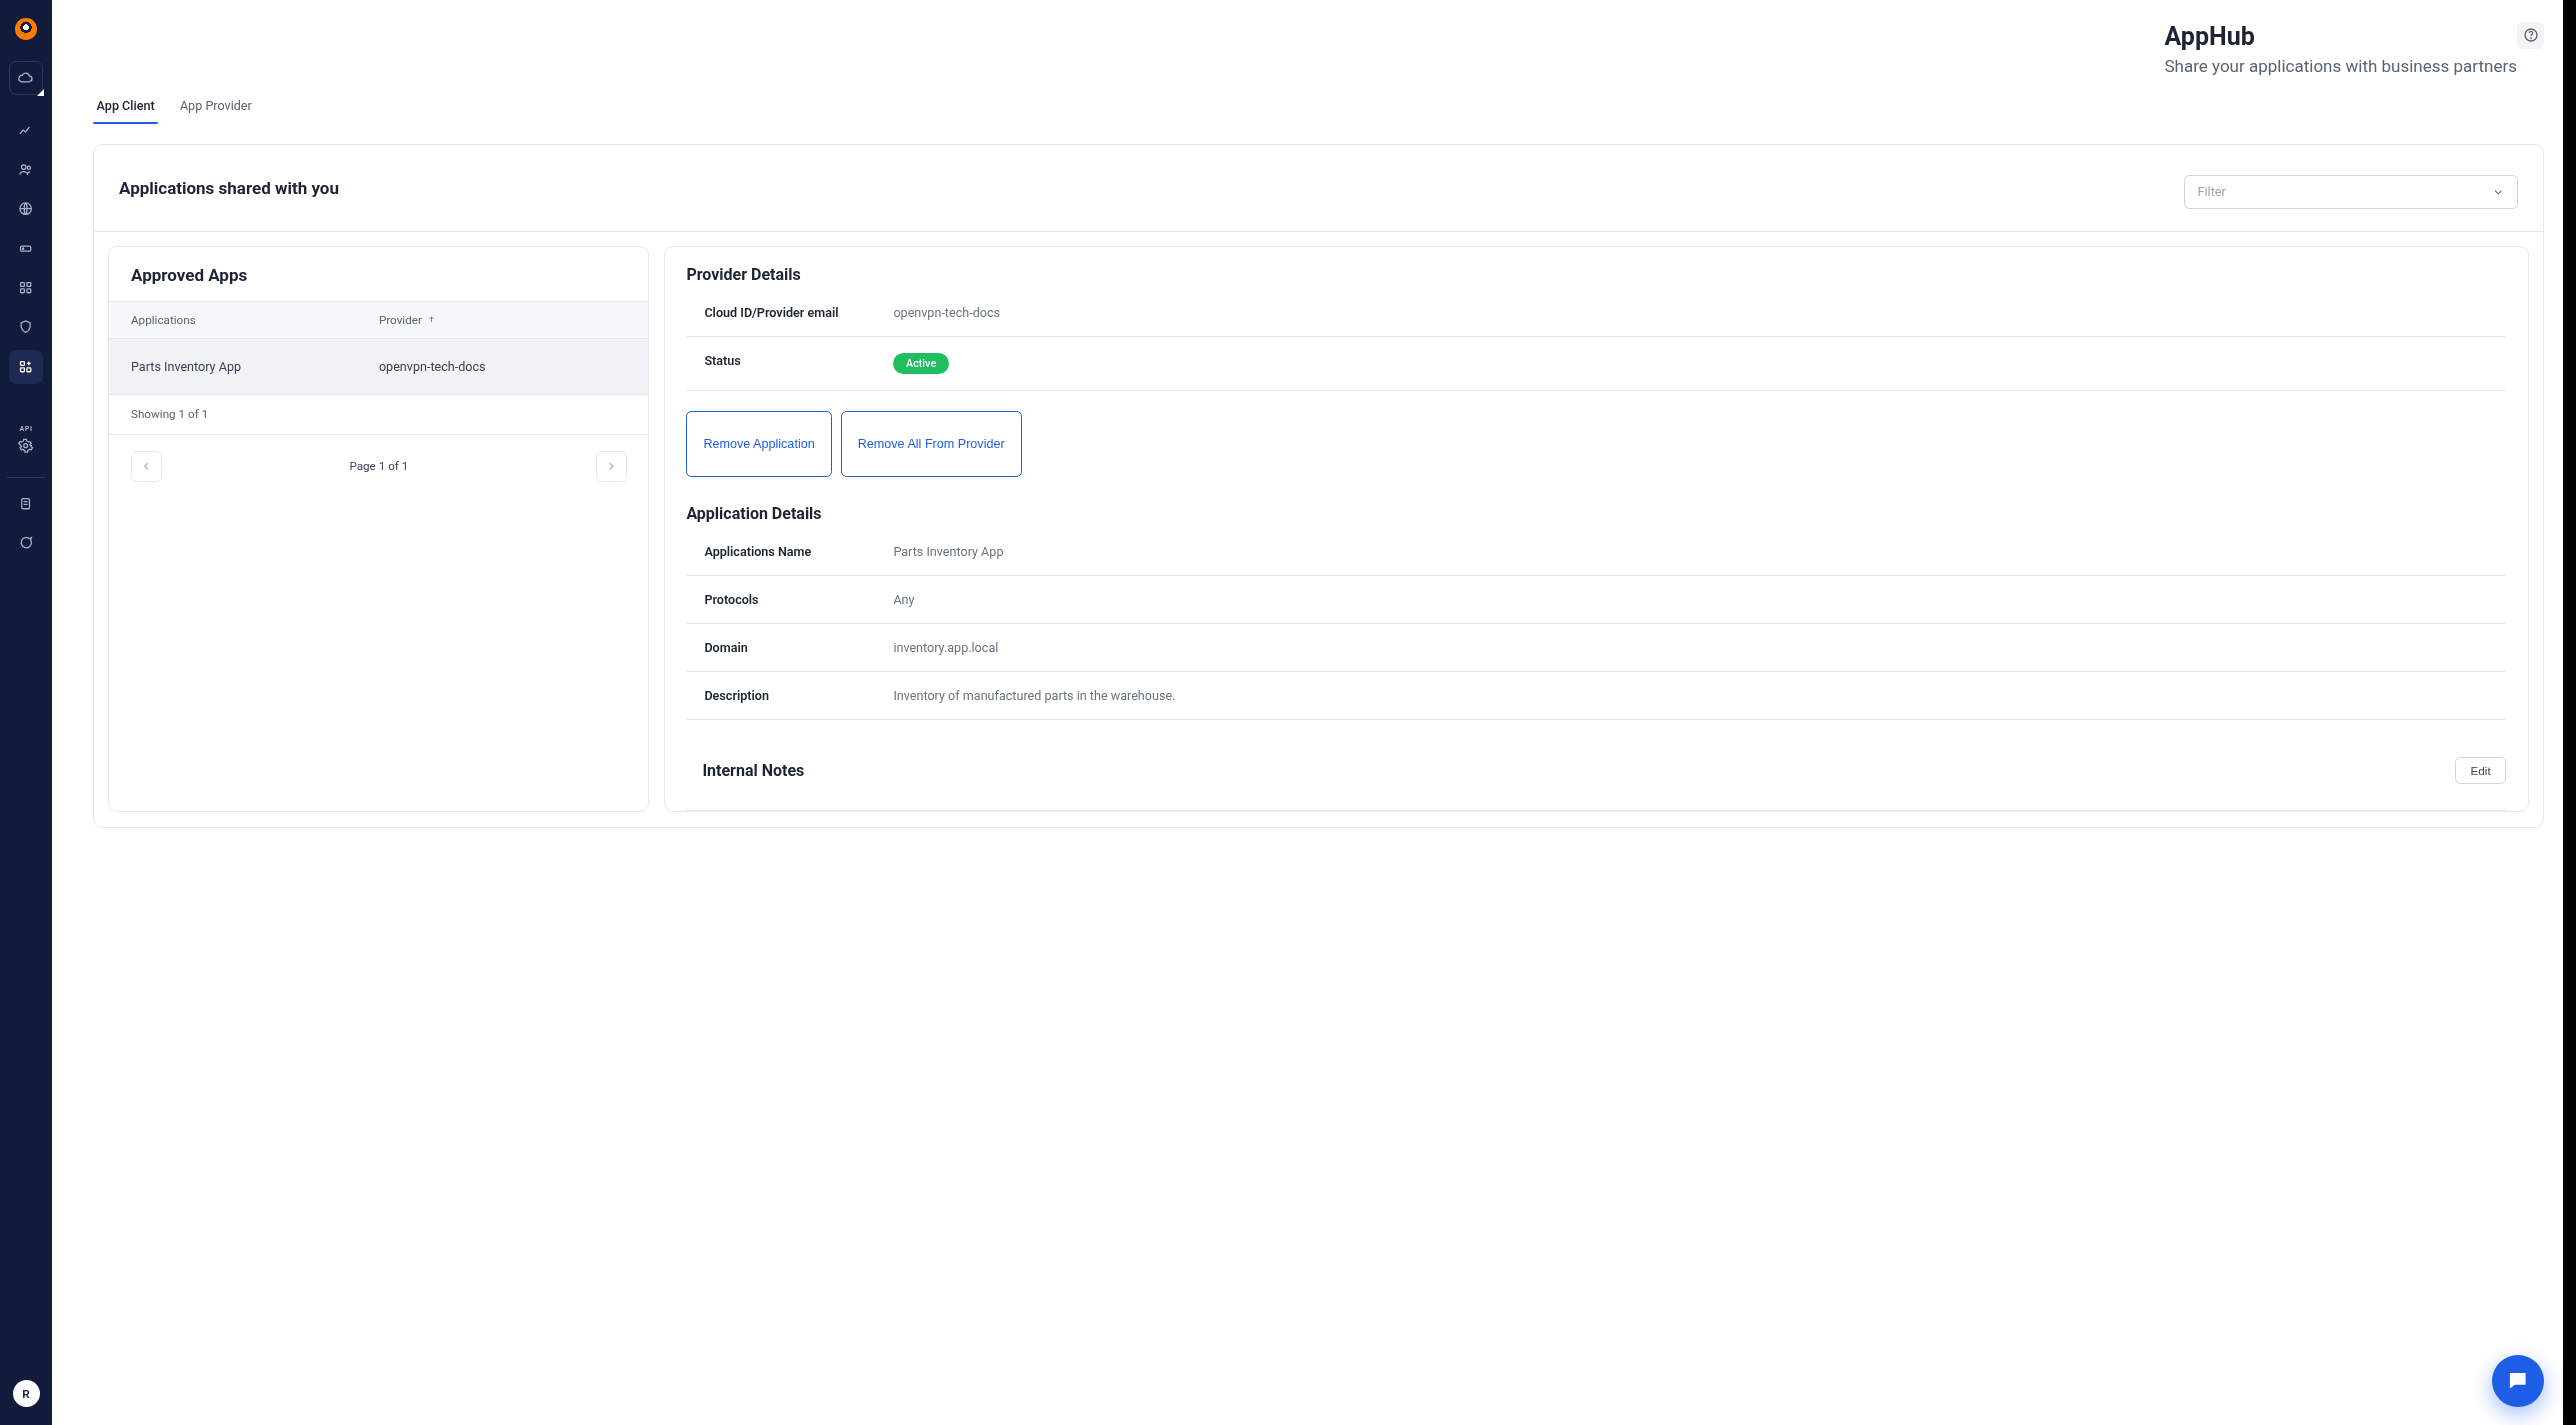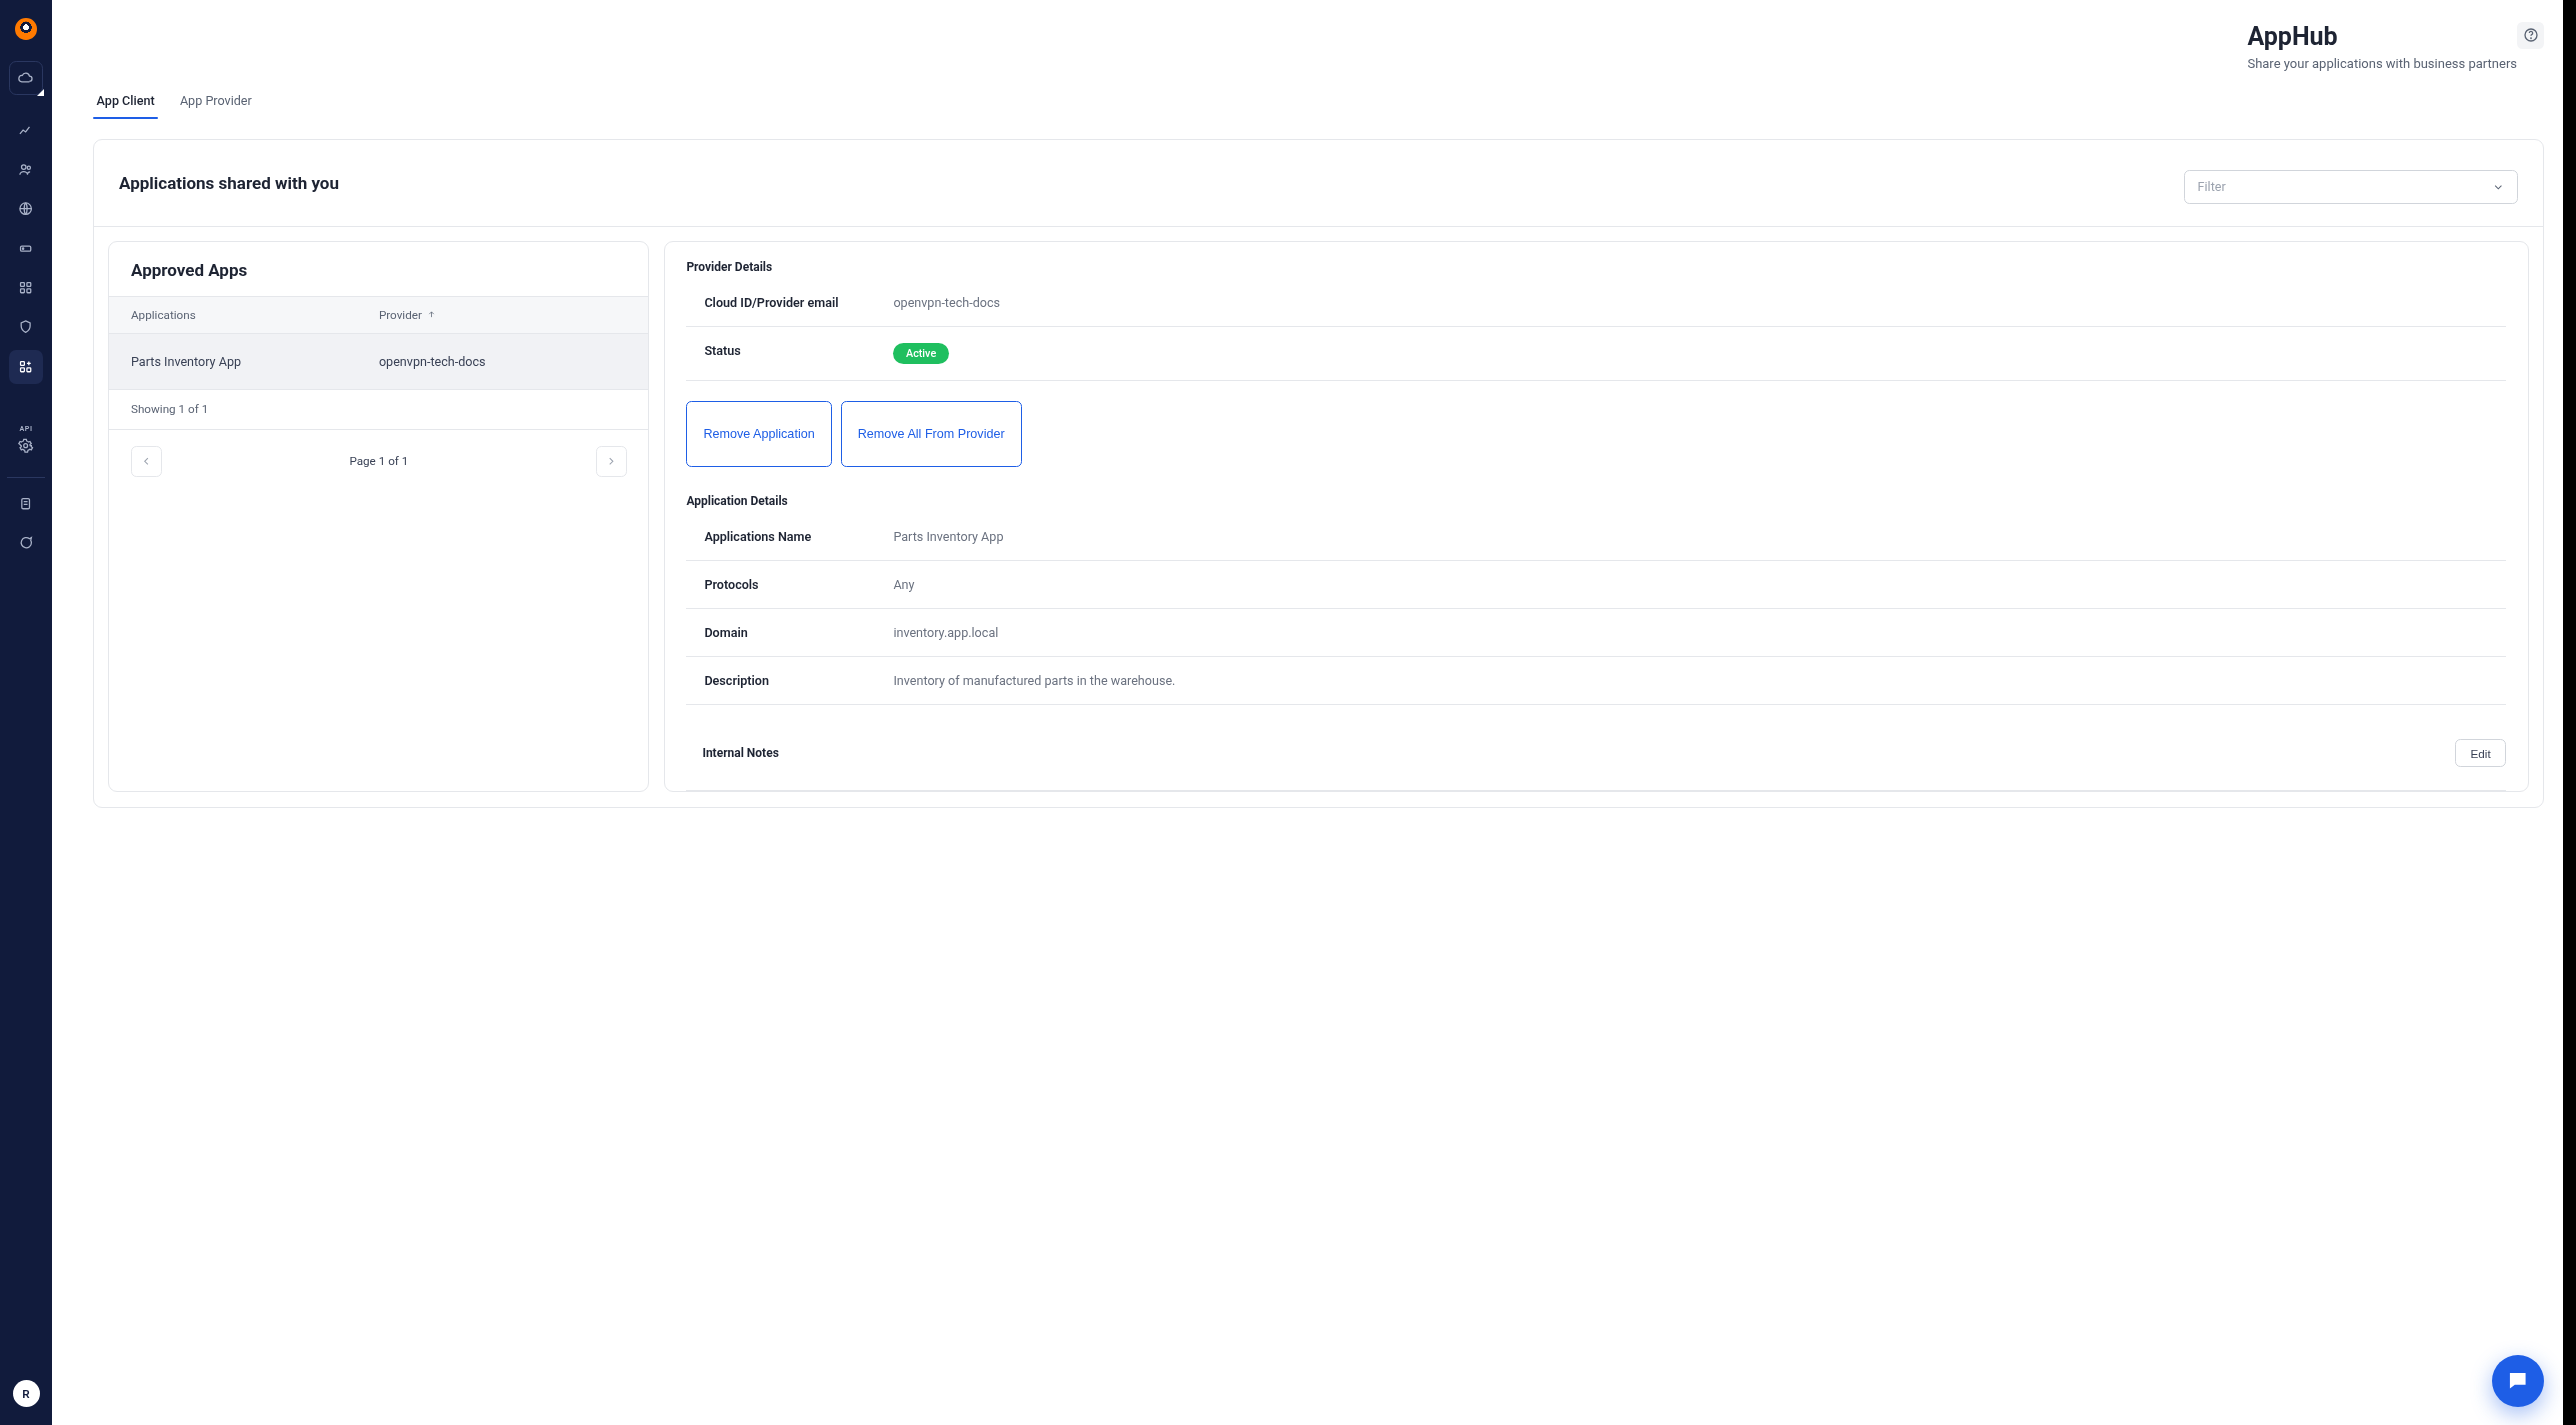--- a/index.html
+++ b/index.html
@@ -52,21 +52,21 @@
     background: #fff; color: #111b3c;
     display: flex; align-items: center; justify-content: center;
     font-size: 11.7px; font-weight: 600;
     margin-bottom: 18px;
   }
 
   
   .main { flex: 1; padding: 21.6px 32px 0 41px; overflow: hidden; position: relative; }
   .header-row { display: flex; align-items: flex-start; justify-content: flex-end; }
   .page-title { font-size: 25px; font-weight: 700; color: #1e2433; margin-bottom: 5.4px; }
-  .page-subtitle { font-size: 13px; color: #5a6373; }
+  .page-subtitle { font-size: 17px; color: #5a6373; }
   .help-btn {
     width: 27px; height: 27px; border-radius: 5.4px; background: #f3f4f6;
     display: flex; align-items: center; justify-content: center; cursor: pointer;
     color: #5a6373;
   }
   .help-btn svg { width: 16px; height: 16px; stroke: currentColor; fill: none; stroke-width: 2; }
 
   .tabs { display: flex; gap: 18px; margin-top: 14.4px; border-bottom: 0.9px solid transparent; }
   .tab { font-size: 12.6px; color: #5a6373; padding: 7.2px 3.6px 10.8px; cursor: pointer; position: relative; }
   .tab.active { color: #1e2433; font-weight: 500; }
@@ -120,21 +120,21 @@
     display: flex; align-items: center; justify-content: center; cursor: pointer; color: #9ca3af;
   }
   .pager-btn svg { width: 12.6px; height: 12.6px; stroke: currentColor; fill: none; stroke-width: 2; }
   .pager-text { font-size: 11.7px; color: #3a4256; }
 
   .right-card {
     flex: 1;
     border: 0.9px solid #e5e7eb; border-radius: 9px;
     padding: 18px 21.6px 0;
   }
-  .section-title { font-size: 12px; font-weight: 700; margin-bottom: 5.4px; }
+  .section-title { font-size: 16px; font-weight: 700; margin-bottom: 5.4px; }
   .kv-row {
     display: flex; padding: 16px 0;
     border-bottom: 0.9px solid #e5e7eb;
     font-size: 12.6px;
   }
   .kv-row:last-child { border-bottom: none; }
   .kv-label { flex: 0 0 207px; font-weight: 600; color: #1e2433; padding-left: 18px; }
   .kv-value { flex: 1; color: #6b7280; }
   .badge {
     display: inline-block; padding: 3.6px 12.6px; border-radius: 901px;

